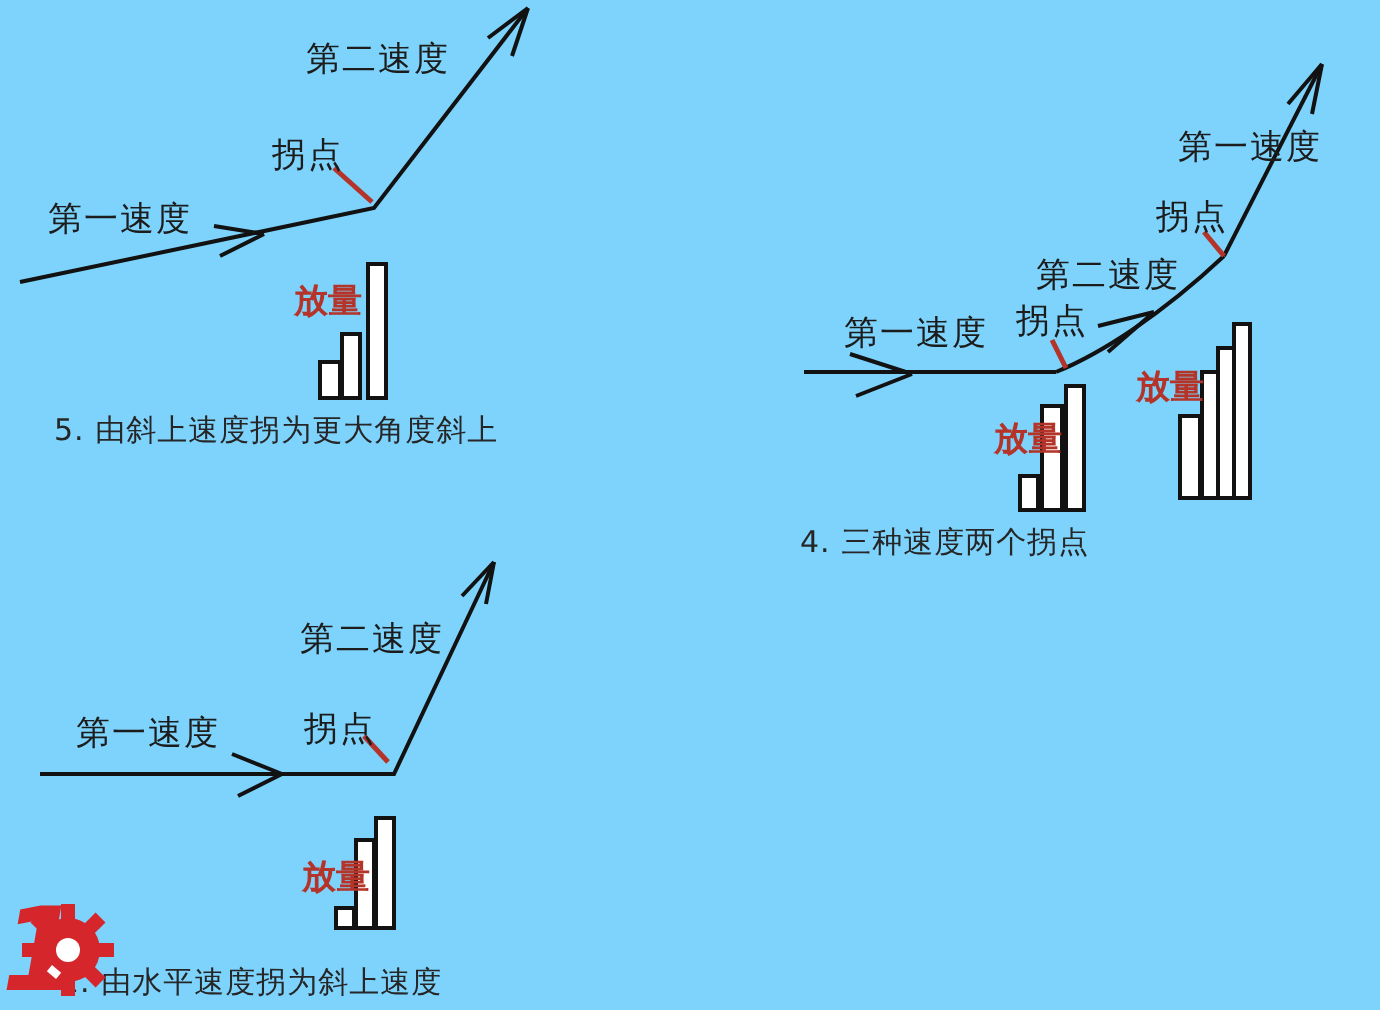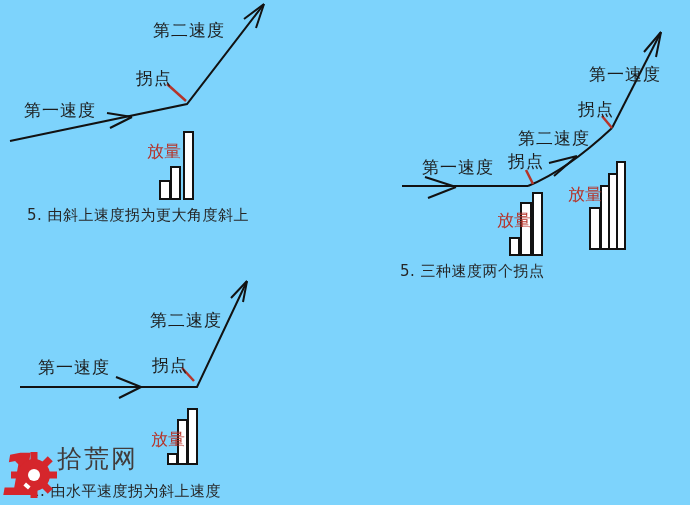--- a/index.html
+++ b/index.html
@@ -5,21 +5,21 @@
   html,body{margin:0;padding:0;background:#fff;}
   .canvas{
     position:relative;width:690px;height:505px;background:#7dd3fc;overflow:hidden;
     font-family:"DejaVu Sans","Liberation Sans",sans-serif;
   }
   .strokes{position:absolute;left:0;top:0;}
   .k{fill:none;stroke:#121212;stroke-width:2;}
   .r{fill:none;stroke:#b5342a;stroke-width:2.5;}
   .bar{fill:#ffffff;stroke:#121212;stroke-width:2;}
   .lbl{position:absolute;color:#1c1c1c;font-size:17px;line-height:1;white-space:nowrap;letter-spacing:1px;}
-  .lbl.red{color:#b5342a;font-weight:normal;letter-spacing:0;}
+  .lbl.red{color:#b5342a;font-weight:bold;letter-spacing:0;}
   .caption{position:absolute;color:#262626;font-size:15px;line-height:1.2;white-space:nowrap;letter-spacing:0.5px;}
   .wm{position:absolute;left:0;top:444px;width:240px;height:61px;}
   .wm-one{
     position:absolute;left:0;top:2px;font-size:58px;line-height:1;font-weight:bold;
     color:#d5262c;transform:skewX(-10deg);font-family:"DejaVu Sans",sans-serif;
   }
   .wm-gear{position:absolute;left:11px;top:7px;}
   .wm-site{
     position:absolute;left:57px;top:2px;font-size:25px;line-height:1;color:#413c3c;
     letter-spacing:2px;white-space:nowrap;
@@ -87,35 +87,34 @@
   <div class="lbl red" style="left:151px;top:431px;">放量</div>
   <div class="caption" style="left:30px;top:482px;">2. 由水平速度拐为斜上速度</div>
 
   <div class="lbl" style="left:589px;top:66px;">第一速度</div>
   <div class="lbl" style="left:578px;top:101px;">拐点</div>
   <div class="lbl" style="left:518px;top:130px;">第二速度</div>
   <div class="lbl" style="left:508px;top:153px;">拐点</div>
   <div class="lbl" style="left:422px;top:159px;">第一速度</div>
   <div class="lbl red" style="left:497px;top:212px;">放量</div>
   <div class="lbl red" style="left:568px;top:186px;">放量</div>
-  <div class="caption" style="left:400px;top:262px;">5. 三种速度两个拐点</div>
+  <div class="caption" style="left:400px;top:262px;">4. 三种速度两个拐点</div>
 
   <div class="wm">
     <div class="wm-one">1</div>
     <svg class="wm-gear" width="46" height="48" viewBox="0 0 46 48">
       <g fill="#d5262c">
         <rect x="19.5" y="1" width="7" height="10" transform="rotate(0 23 24)"></rect>
         <rect x="19.5" y="1" width="7" height="10" transform="rotate(45 23 24)"></rect>
         <rect x="19.5" y="1" width="7" height="10" transform="rotate(90 23 24)"></rect>
         <rect x="19.5" y="1" width="7" height="10" transform="rotate(135 23 24)"></rect>
         <rect x="19.5" y="1" width="7" height="10" transform="rotate(180 23 24)"></rect>
         <rect x="19.5" y="1" width="7" height="10" transform="rotate(225 23 24)"></rect>
         <rect x="19.5" y="1" width="7" height="10" transform="rotate(270 23 24)"></rect>
         <rect x="19.5" y="1" width="7" height="10" transform="rotate(315 23 24)"></rect>
         <circle cx="23" cy="24" r="16"></circle>
         <circle cx="23" cy="24" r="6" fill="#ffffff"></circle>
         <rect x="13" y="33" width="6" height="4" fill="#ffffff" transform="rotate(40 16 35)"></rect>
       </g>
     </svg>
-    <div class="wm-site">拾荒网</div>
   </div>
 
 </div>
 
 </body></html>

